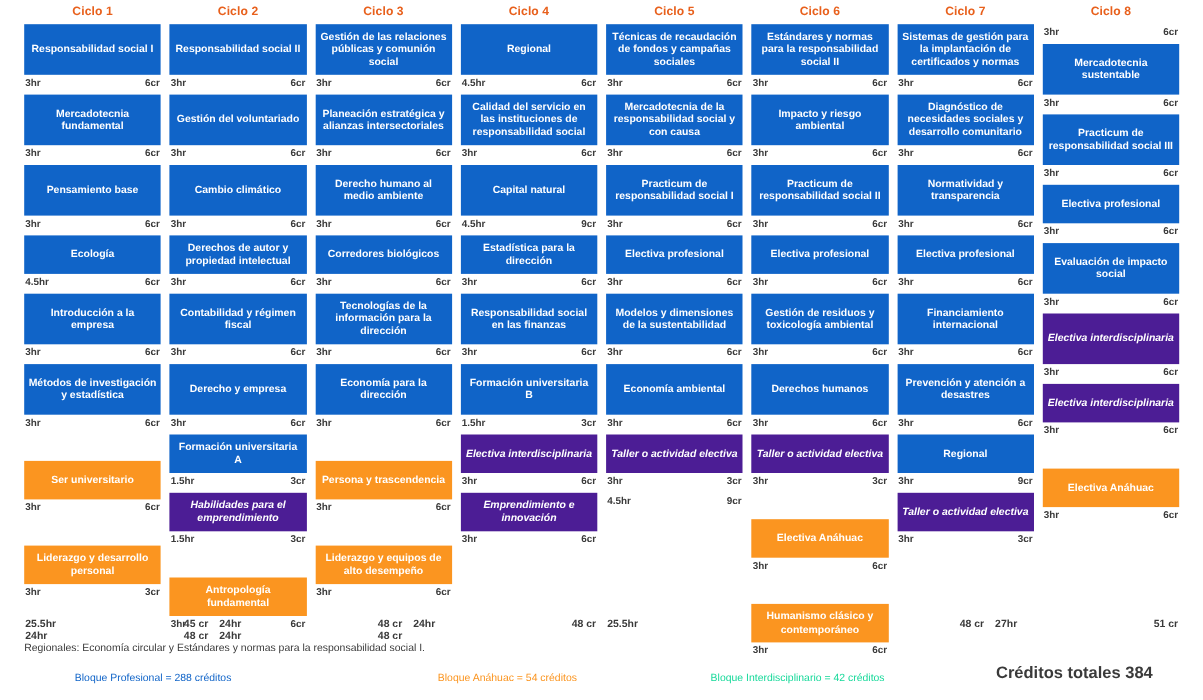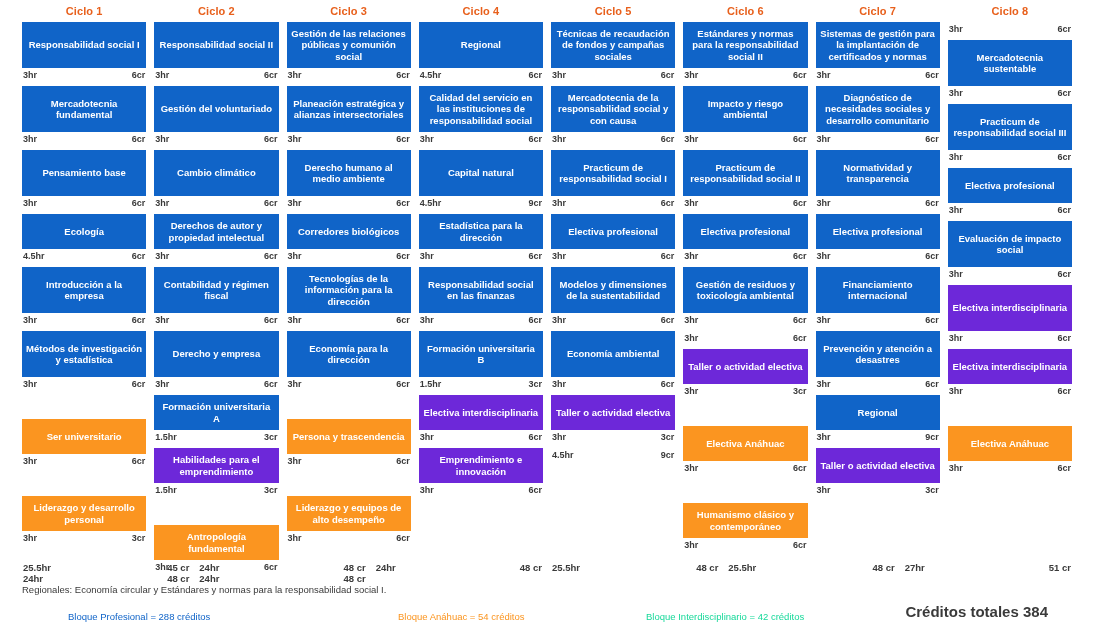--- a/index.html
+++ b/index.html
@@ -63,21 +63,21 @@
     padding: 5px 4px;
     display: flex;
     align-items: center;
     justify-content: center;
   }
   .course-box.h2 { height: 35px; }
   .course-box.h3 { height: 46px; }
 
   .blue  { background: #1064C8; }
   .orange{ background: #FB9520; margin-top: 28px; }
-  .teal  { background: #6d28d9; }
+  .teal  { background: #4c1d95; font-style: italic; }
 
   .course-meta {
     display: flex;
     justify-content: space-between;
     font-size: 9px;
     color: #3a3a3a;
     font-weight: bold;
     padding: 2px 1px 0 1px;
     height: 14px;
   }
@@ -482,20 +482,21 @@
           </div>
         </div>
         <div class="course">
           <div class="course-box blue h3">Gestión de residuos y toxicología ambiental</div>
           <div class="course-meta">
             <span class="hr">3hr</span>
             <span class="cr">6cr</span>
           </div>
         </div>
         <div class="course">
+          <div class="course-box blue h3">Derechos humanos</div>
           <div class="course-meta">
             <span class="hr">3hr</span>
             <span class="cr">6cr</span>
           </div>
         </div>
         <div class="course">
           <div class="course-box teal h2">Taller o actividad electiva</div>
           <div class="course-meta">
             <span class="hr">3hr</span>
             <span class="cr">3cr</span>

